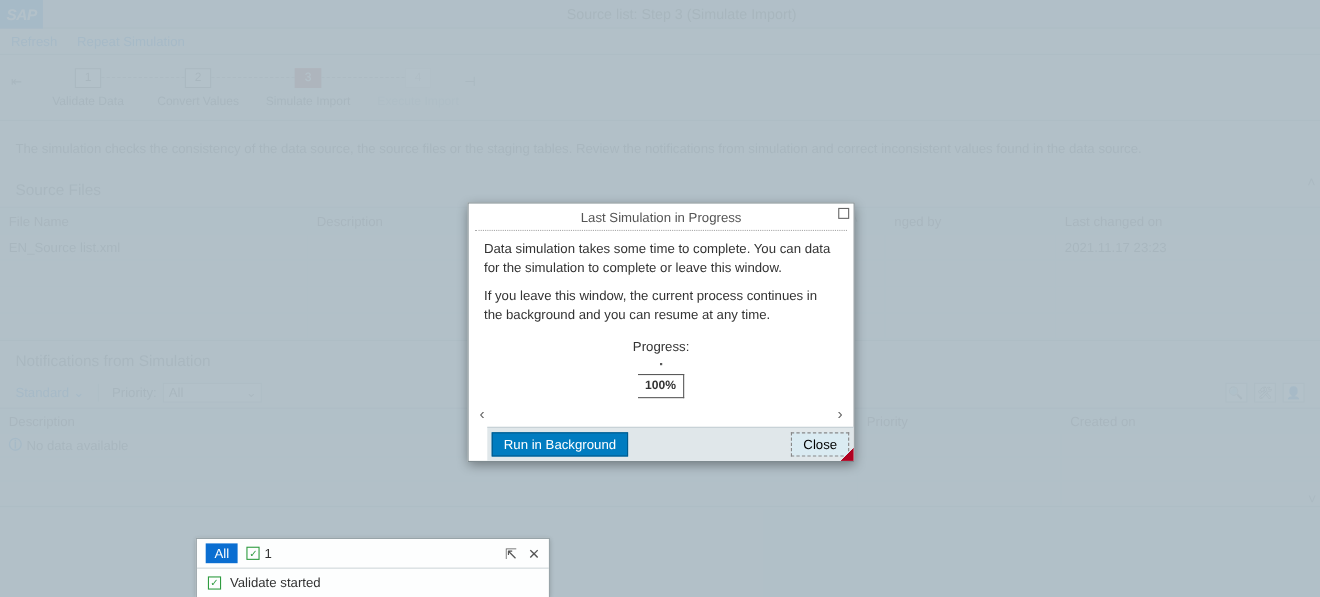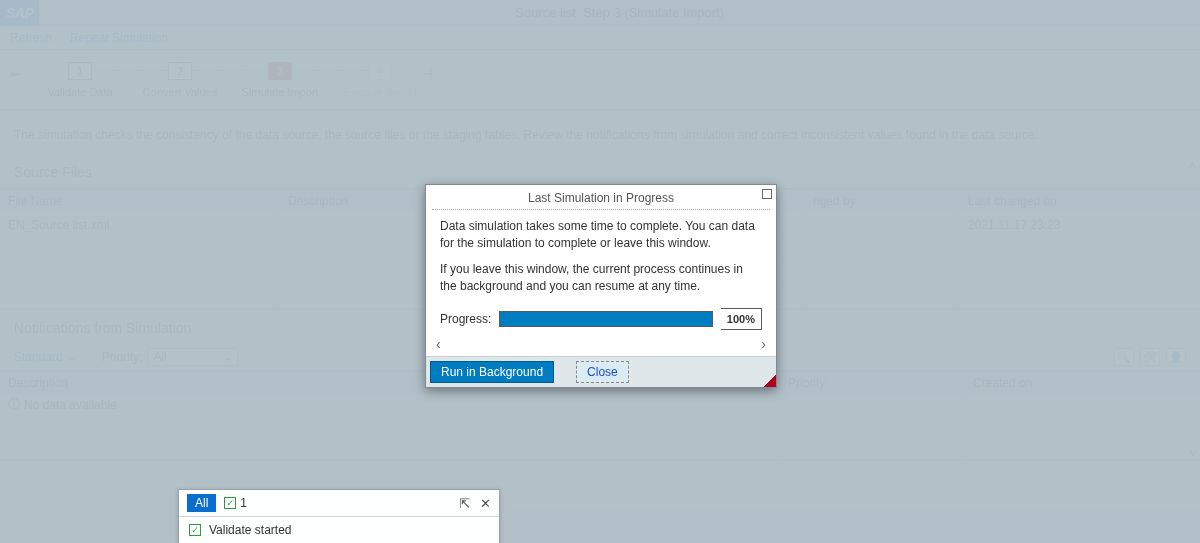--- a/index.html
+++ b/index.html
@@ -247,48 +247,49 @@
     font-size:12px;
     color:#555;
     border-bottom:1px dotted #aaa;
     margin:2px 6px 0;
   }
   .modal-resize{
     position:absolute;right:4px;top:4px;
     width:10px;height:10px;border:1px solid #666;
   }
   .modal-body { padding:8px 14px 4px; font-size:12px; line-height:1.45; }
-  .progress-row { display:flex; align-items:center; gap:8px; padding:8px 14px 6px; }
+  .progress-row { display:flex; align-items:center; gap:8px; padding:8px 14px 6px;flex-direction:column; }
   .progress-bar {
     flex:1; height:16px; border:1px solid #5a5a5a; background:#e5eef1;
     position:relative;
   }
   .progress-fill {
     height:100%; width:100%; background:#007cc0;
   }
   .progress-pct {
     background:#fff; border:1px solid #5a5a5a; border-left:none;
     height:16px; padding:10px 6px; font-size:11px; display:flex; align-items:center;
     font-weight:bold;
   }
   .modal-scroll-row {
     display:flex; justify-content:space-between; padding:0 10px 4px;
     color:#666; font-size:14px;
   }
   .modal-footer {
-    display:flex; justify-content:flex-start; gap:22px;
+    display:flex; justify-content:space-between; gap:22px;
     padding:4px 4px 4px; background:#e0e7ea;
     border-top:1px solid #c6d0d5;
+    margin-left:17px;
   }
   .btn {
     padding:3px 10px; font-size:12px; border:1px solid #4e6e91;
     cursor:pointer;
   }
   .btn.primary { background:#007cc0; color:#fff; border-color:#005a8c;}
-  .btn.close { background:#daebf2; border:1px dashed #888; color:#1d4ed8;}
+  .btn.close { background:#daebf2; border:1px dashed #888; color:#000000;}
   .modal-corner {
     position:absolute; right:0; bottom:0; width:12px; height:12px;
     background:linear-gradient(135deg, transparent 50%, #b00020 50%);
   }
 
   
   .scroll-hint-up{
     position:absolute; right:4px; top:158px; color:#666; font-size:13px;
   }
   .scroll-bot{

